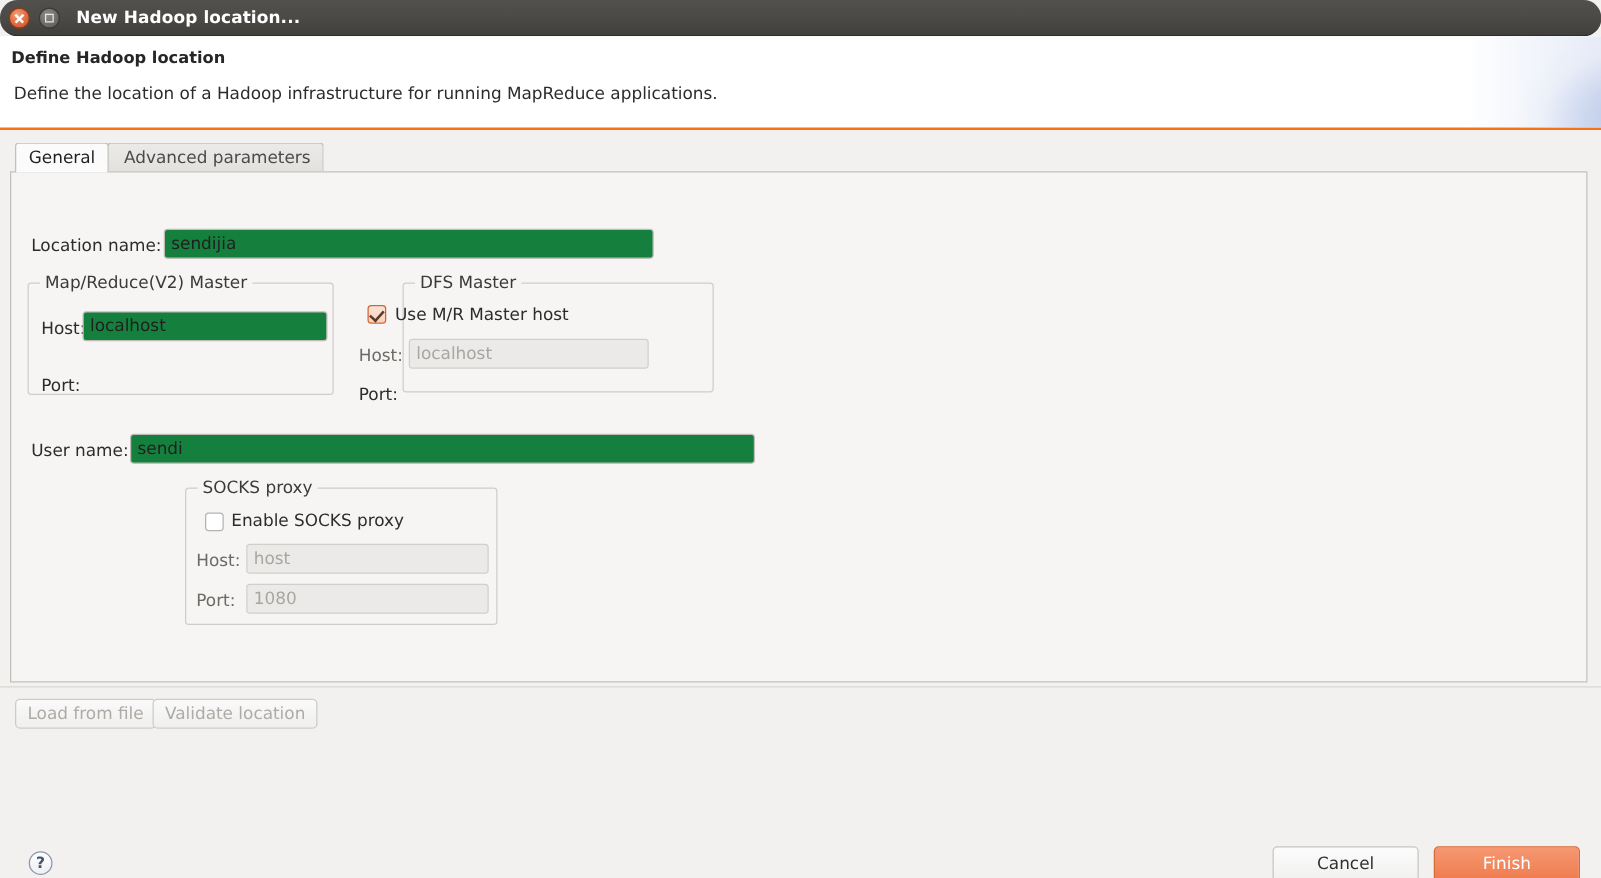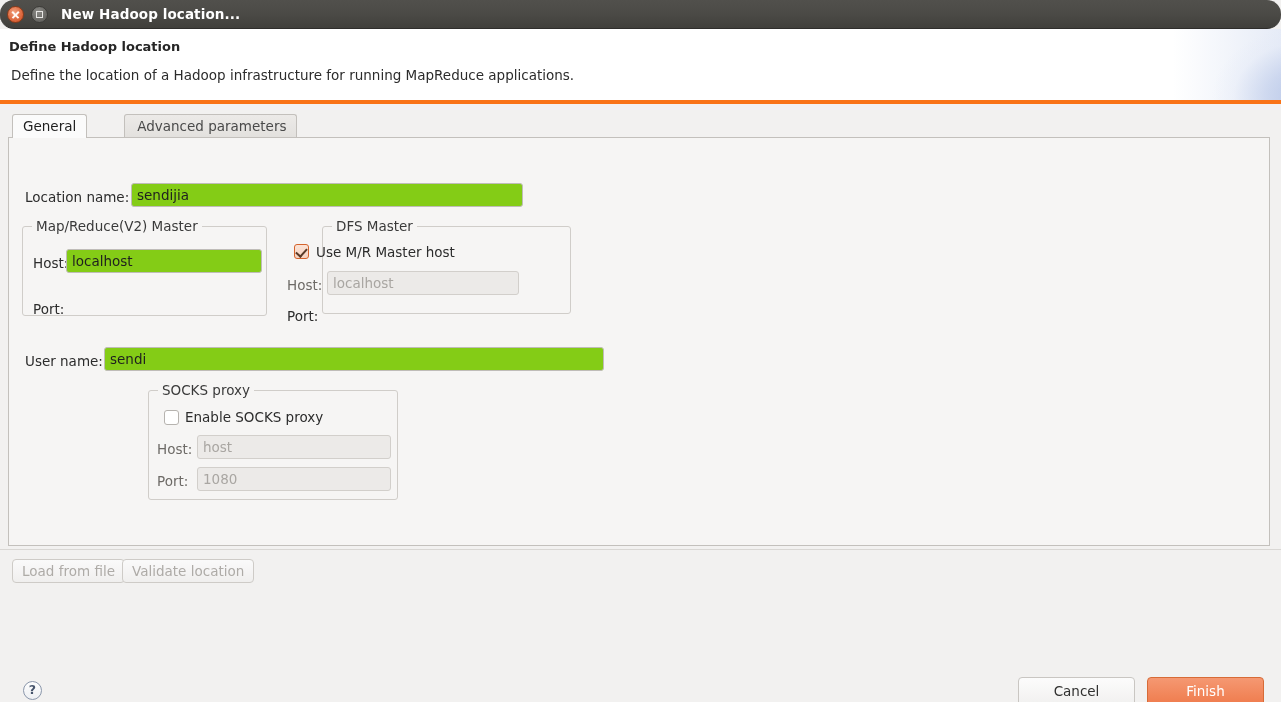--- a/index.html
+++ b/index.html
@@ -71,21 +71,21 @@
     white-space: nowrap;
   }
 
   
   #wizard-header {
     position: absolute;
     left: 0; top: 29px;
     width: 1281px;
     height: 75px;
     background: #ffffff;
-    border-bottom: 4px solid #f97316;
+    border-bottom: 2px solid #f97316;
     box-sizing: border-box;
     overflow: hidden;
   }
   #header-banner {
     position: absolute;
     right: 0; top: 0;
     width: 150px; height: 74px;
     background:
       radial-gradient(ellipse 120px 90px at 118% 92%, #b7c6e8 0%, rgba(183,198,232,0.55) 34%, rgba(226,232,246,0.30) 62%, rgba(255,255,255,0) 80%),
       linear-gradient(to left, rgba(209,219,240,0.55) 0%, rgba(255,255,255,0) 72%);
@@ -119,21 +119,20 @@
     left: 8px; top: 9px;
     width: 1262px;
   }
   #tabstrip {
     position: relative;
     height: 23px;
     display: flex;
     align-items: flex-start;
     padding-left: 4px;
     box-sizing: border-box;
-    gap: 38px;
   }
   .tab {
     height: 23px;
     line-height: 22px;
     padding: 0 10px;
     font-size: 13.5px;
     border: 1px solid #c3c0bc;
     border-bottom: none;
     border-radius: 3px 3px 0 0;
     box-sizing: border-box;
@@ -174,21 +173,21 @@
   }
   .txt {
     position: absolute;
     box-sizing: border-box;
     height: 24px;
     line-height: 22px;
     padding: 0 5px;
     font-family: "DejaVu Sans", "Liberation Sans", sans-serif;
     font-size: 13.5px;
     color: #1f1f1f;
-    background: #84cc16;
+    background: #15803d;
     border: 1px solid #bfbcb8;
     border-radius: 3px;
   }
   .txt.disabled {
     background: #eceae8;
     border-color: #d2cfcb;
     color: #a9a6a2;
   }
   .txt.focused {
     border: 2px solid #e8703a;

